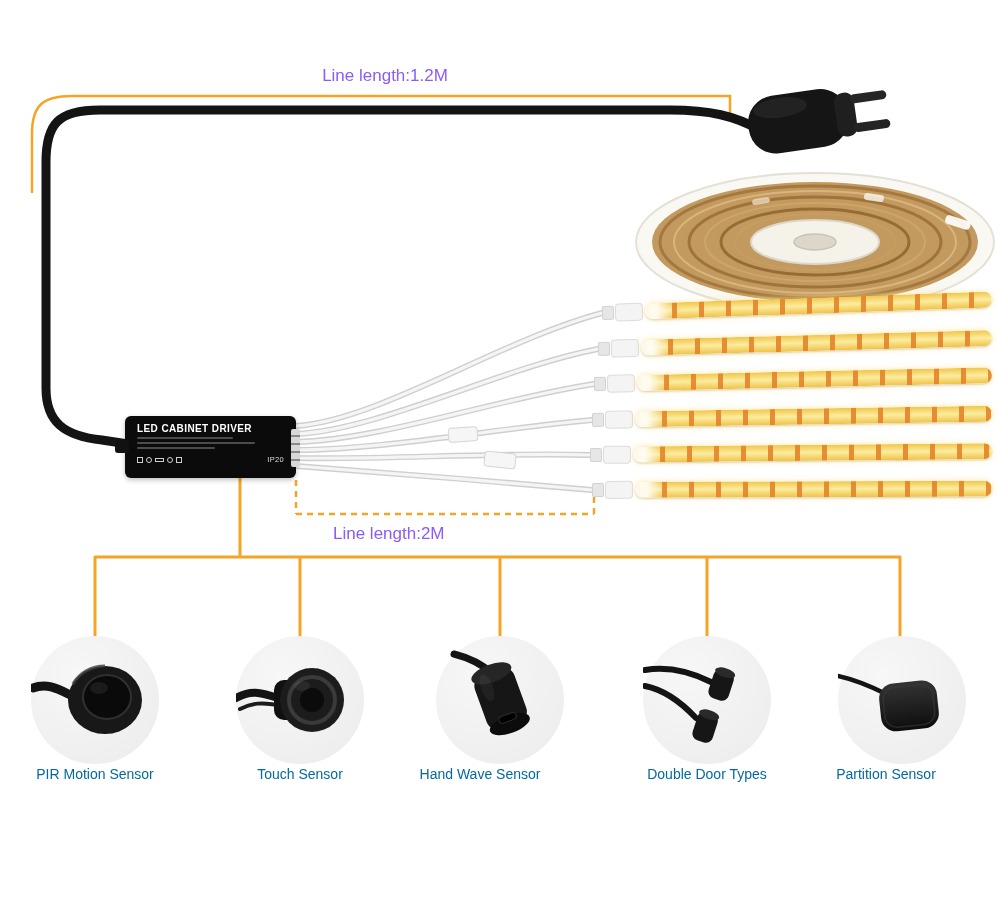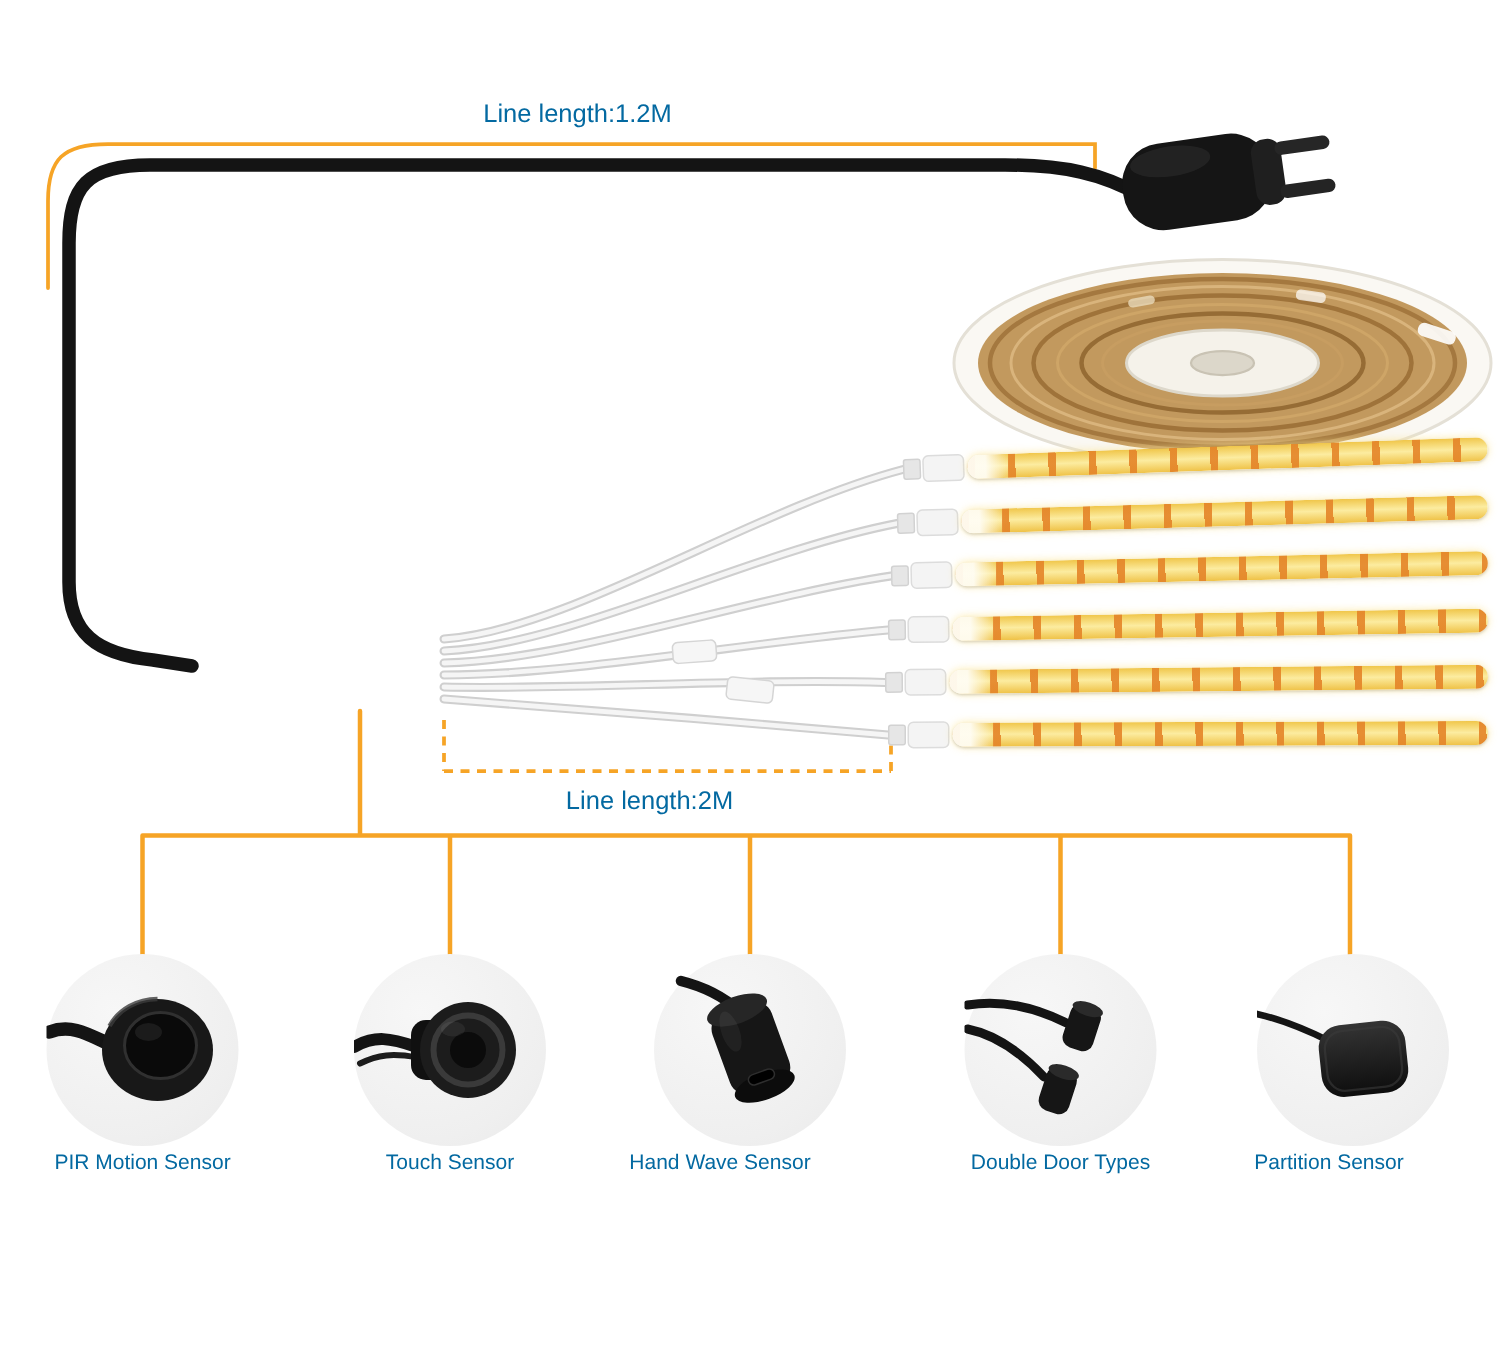--- a/index.html
+++ b/index.html
@@ -5,25 +5,25 @@
   html,body{margin:0;padding:0;background:#fff;}
   .canvas{
     position:relative;width:1000px;height:911px;background:#ffffff;overflow:hidden;
     font-family:"Liberation Sans", sans-serif;
   }
   svg{display:block;}
   .layer{position:absolute;left:0;top:0;}
 
   
   .txt{position:absolute;white-space:nowrap;z-index:5;}
-  .txt-orange{color:#0369a1;font-size:17px;}
+  .txt-orange{color:#8b5cf6;font-size:17px;}
   .txt-black{color:#141414;font-size:17.5px;}
   .annot-12m{left:300px;top:66px;width:170px;text-align:center;}
   .annot-voltage{left:710px;top:50px;width:282px;text-align:right;}
-  .annot-2m{left:333px;top:524px;width:200px;text-align:center;}
+  .annot-2m{left:333px;top:524px;width:200px;}
 
   
   .driver{
     position:absolute;left:125px;top:416px;width:171px;height:62px;background:#0b0b0b;
     border-radius:6px;z-index:4;box-sizing:border-box;padding:7px 12px 5px 12px;
     box-shadow:0 2px 5px rgba(0,0,0,.25);
   }
   .driver-title{color:#ffffff;font-size:10px;font-weight:bold;letter-spacing:.4px;}
   .spec-bar{height:2px;background:#4c4c4c;border-radius:1px;margin-top:3px;}
   .driver-bottom{display:flex;align-items:center;justify-content:space-between;margin-top:6px;}
@@ -160,20 +160,38 @@
     <span class="stub"></span>
       <span class="cap"></span>
       <span class="body"></span>
   </div>
   <div class="strip" style="left:592px;top:481px;width:400px;transform:rotate(-0.2deg);">
     <span class="stub"></span>
       <span class="cap"></span>
       <span class="body"></span>
   </div>
 
+  <div class="driver">
+    <div class="driver-inlet"></div>
+    <div class="driver-terminals"></div>
+    <div class="driver-title">LED CABINET DRIVER</div>
+    <div class="spec-bar" style="width:96px;"></div>
+    <div class="spec-bar" style="width:118px;"></div>
+    <div class="spec-bar" style="width:78px;"></div>
+    <div class="driver-bottom">
+      <span class="cert-icons">
+        <span class="ci"></span>
+        <span class="ci round"></span>
+        <span class="ci bar"></span>
+        <span class="ci round"></span>
+        <span class="ci"></span>
+      </span>
+      <span class="driver-ip">IP20</span>
+    </div>
+  </div>
 
   <div class="txt txt-orange annot-12m">Line length:1.2M</div>
   <div class="txt txt-orange annot-2m">Line length:2M</div>
 
   <div class="sensor-circle" style="left:31px;">
     <svg width="128" height="128" viewBox="0 0 128 128">
       <path d="M2 52 C18 46 30 55 46 62" stroke="#141414" stroke-width="9" fill="none" stroke-linecap="round"></path>
       <ellipse cx="74" cy="64" rx="37" ry="34" fill="#181818"></ellipse>
       <path d="M42 48 A36 33 0 0 1 74 30" stroke="#3c3c3c" stroke-width="3" fill="none" opacity="0.8"></path>
       <ellipse cx="76" cy="61" rx="24" ry="22" fill="#0a0a0a" stroke="#303030" stroke-width="2"></ellipse>

